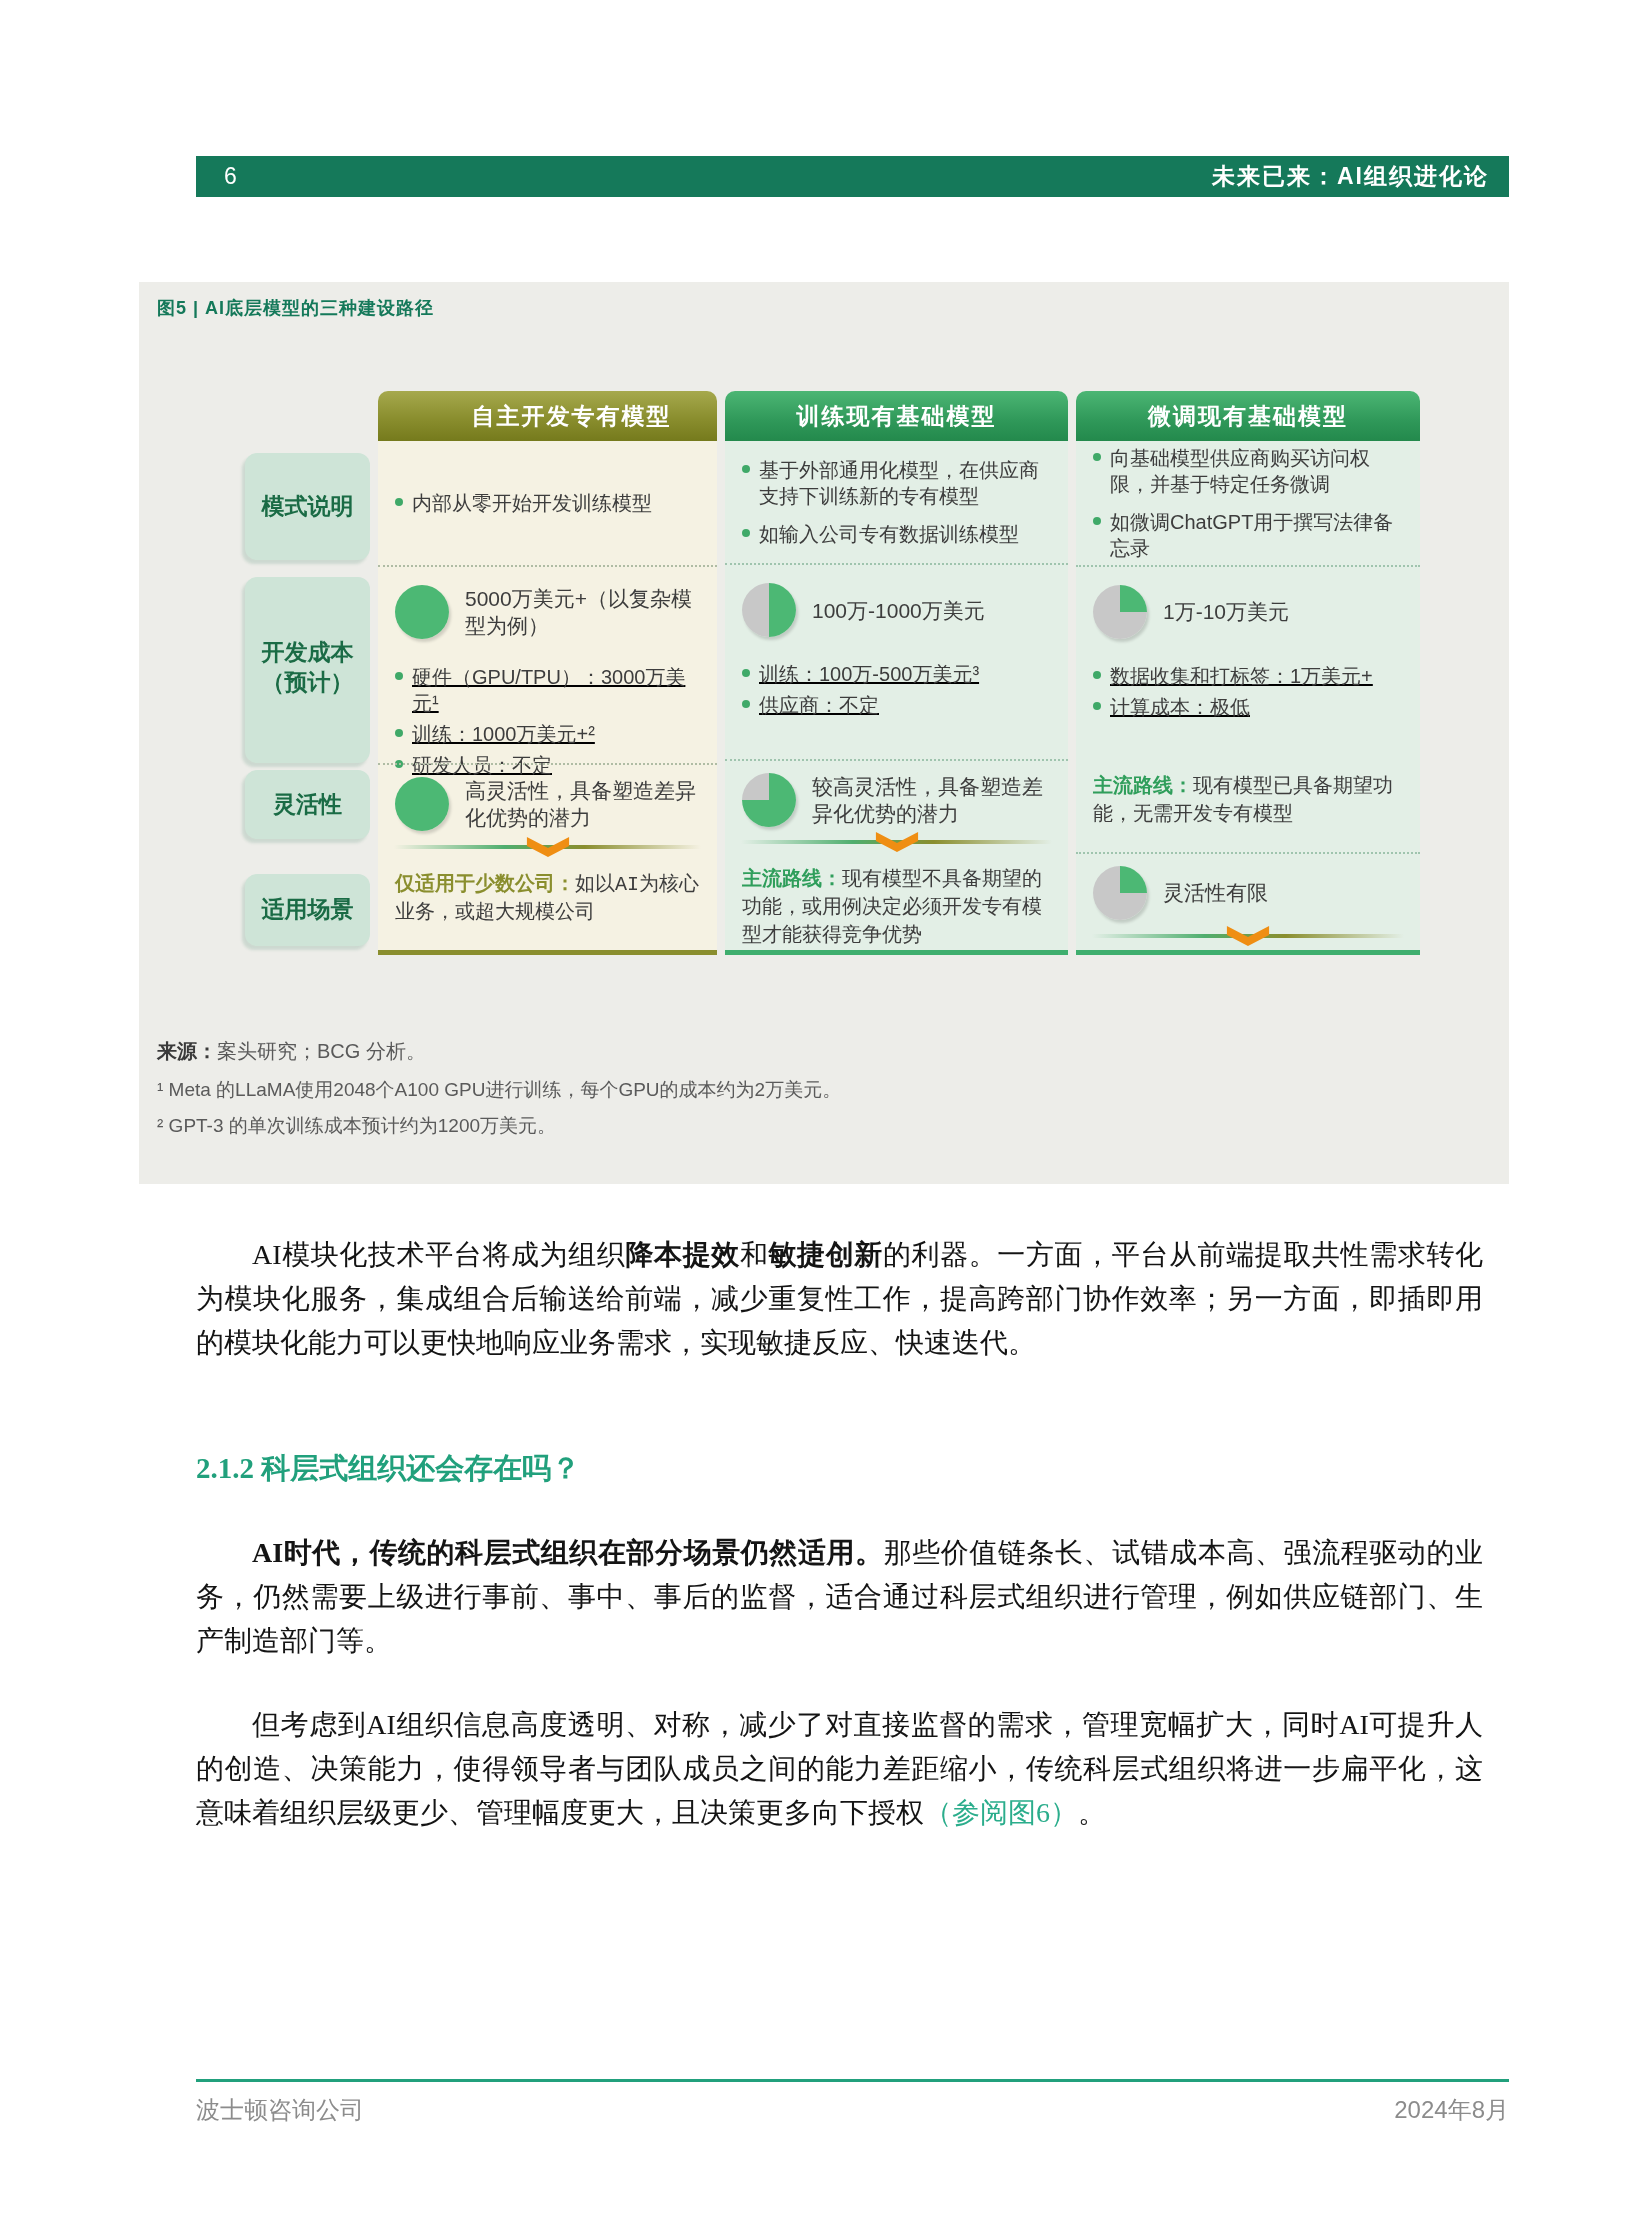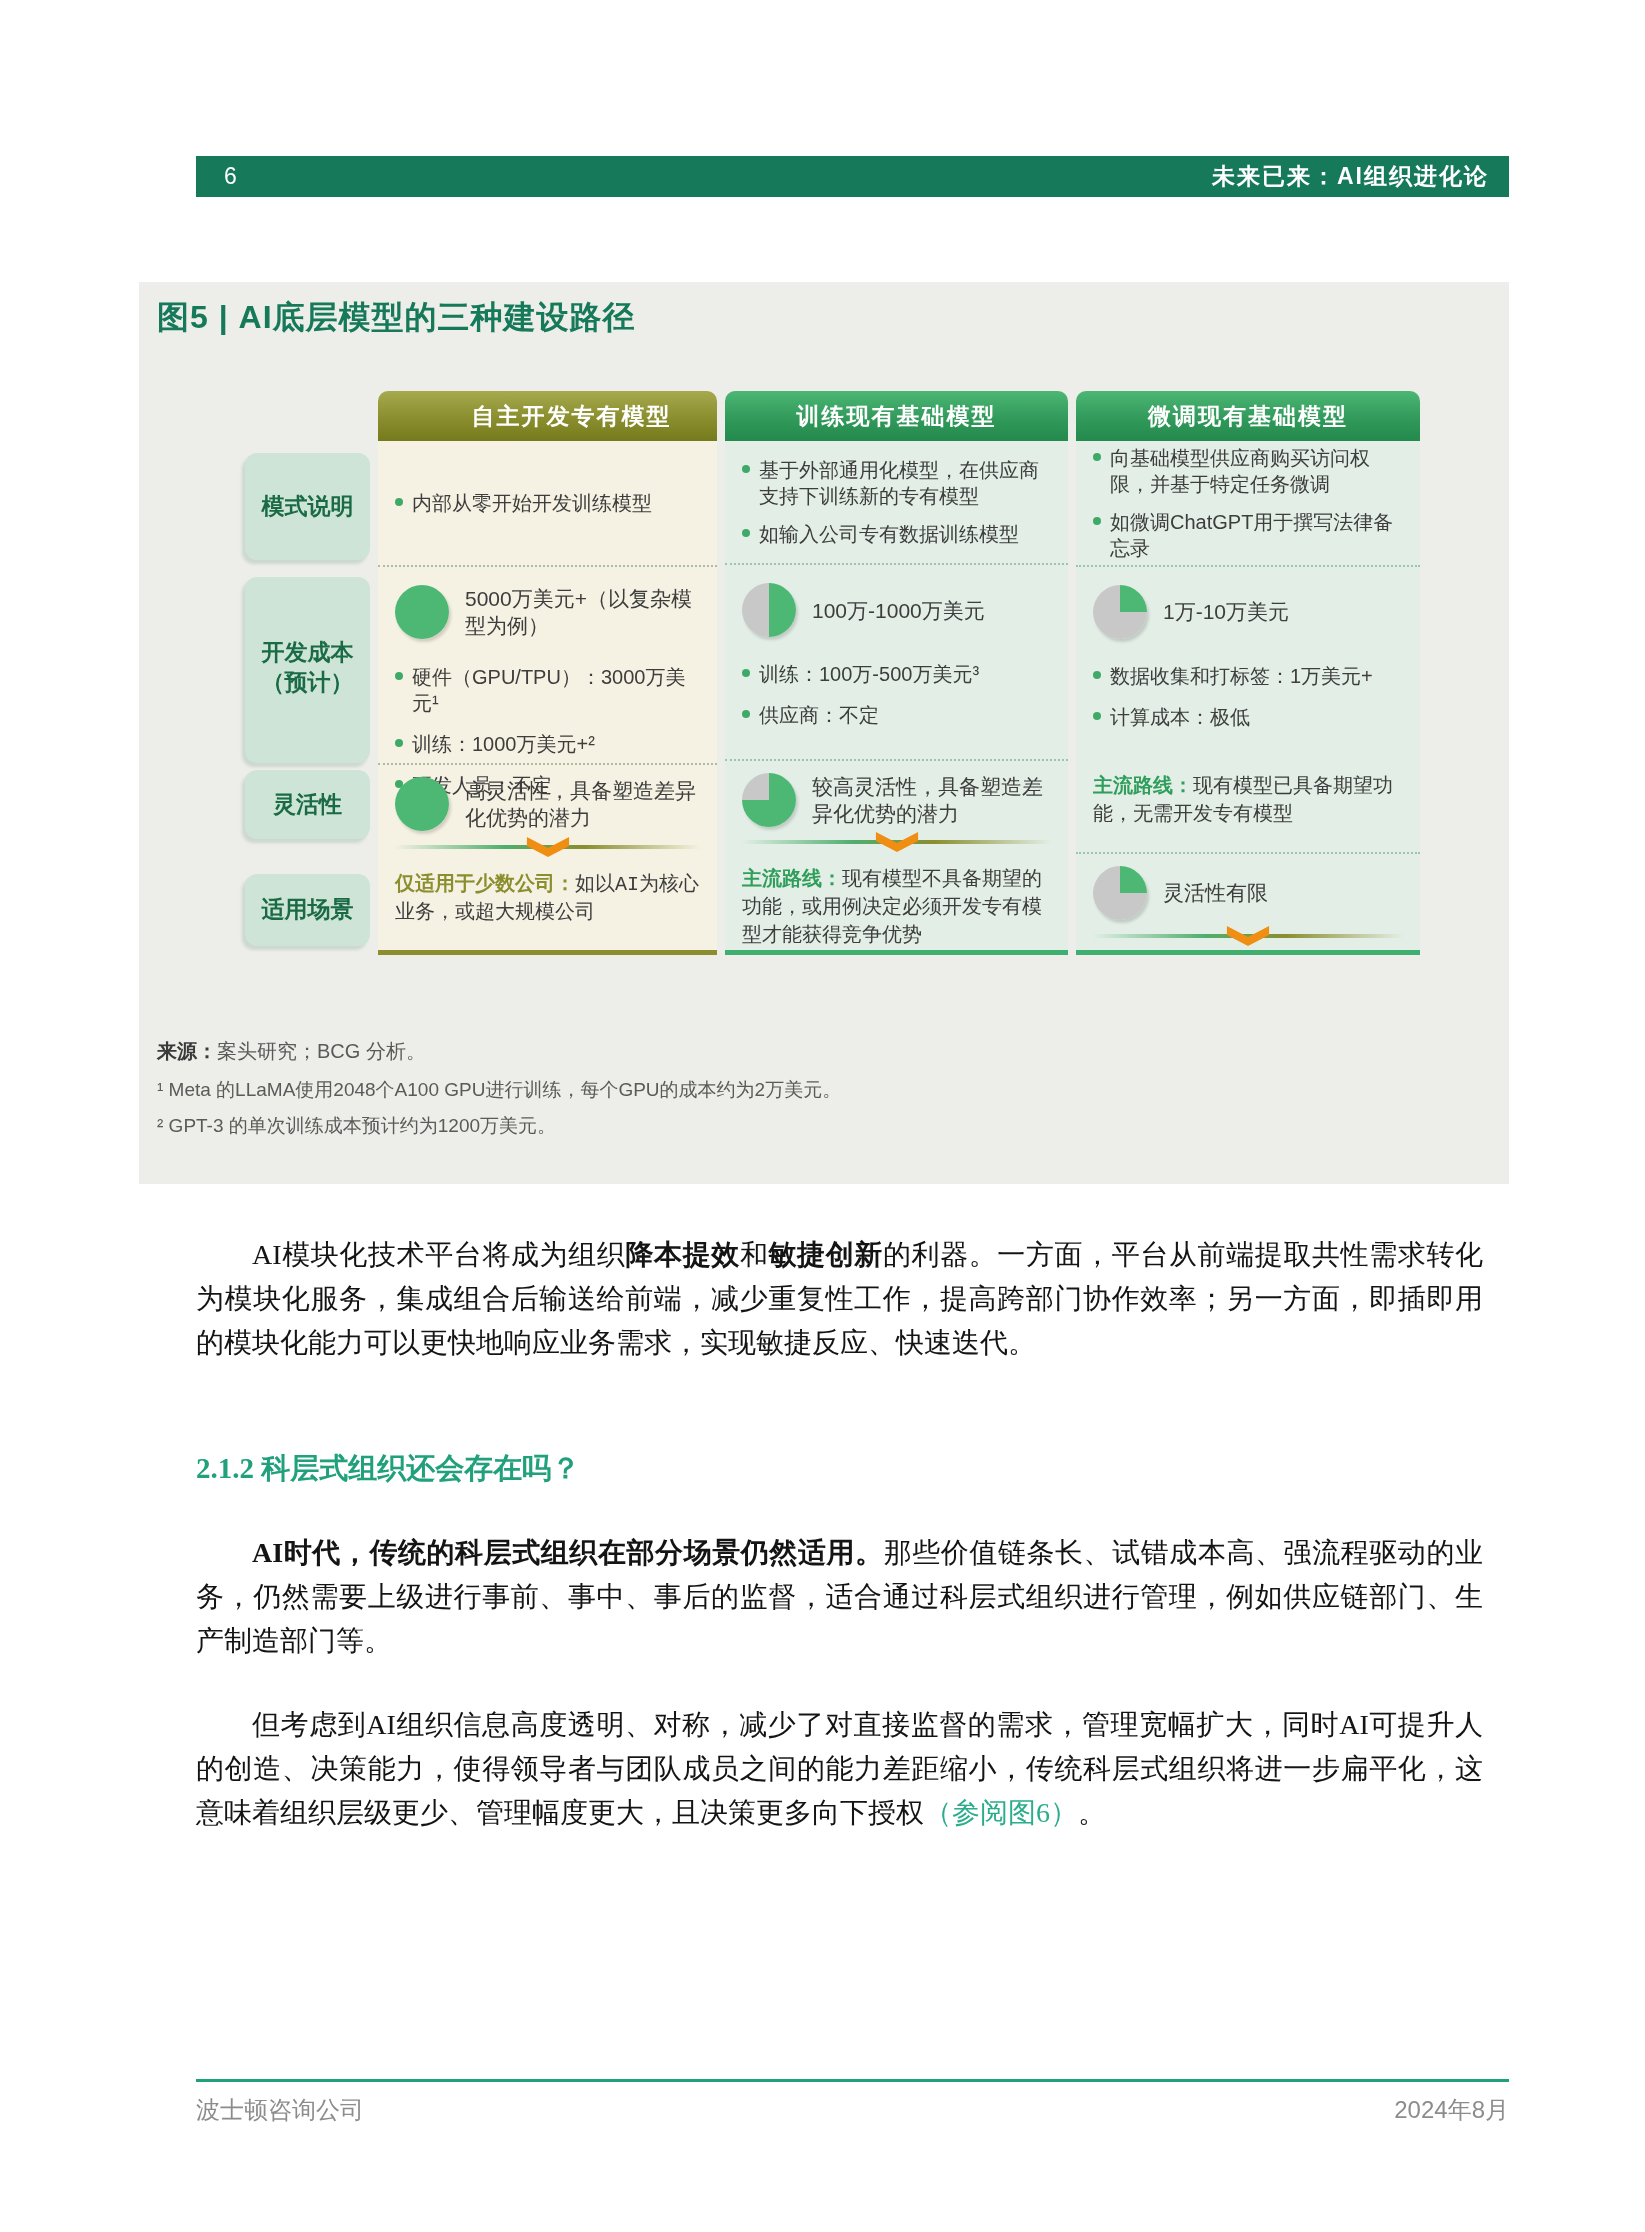--- a/index.html
+++ b/index.html
@@ -19,21 +19,21 @@
   .top-bar .pagenum { font-size:23px; }
   .top-bar .doc-title { font-size:23px; font-weight:bold; letter-spacing:2px; }
 
   
   .figure-panel {
     position:absolute; left:139px; top:282px; width:1370px; height:902px;
     background:#EDEDE9;
   }
   .fig-title {
     position:absolute; left:18px; top:14px;
-    font-size:32px; font-weight:bold; color:#15795A; letter-spacing:1px;
+    font-size:18px; font-weight:bold; color:#15795A; letter-spacing:1px;
   }
 
   .row-label {
     position:absolute; left:106px; width:125px;
     background:#CEE4D7; border-radius:12px;
     box-shadow:-3px 4px 3px rgba(40,110,80,0.16);
     display:flex; align-items:center; justify-content:center; text-align:center;
     color:#1A6B45; font-weight:bold; font-size:23px; line-height:1.3;
     white-space:pre-line;
   }
@@ -67,21 +67,21 @@
   .theme-green .sec-cost, .theme-green .sec-flex { border-top-color:#9FC4AE; }
 
   .bullet { display:flex; gap:9px; font-size:20px; color:#3D3D3D; line-height:1.3; }
   .bullet .dot { flex:0 0 auto; width:8px; height:8px; border-radius:50%; background:#3FA968; margin-top:8px; }
 
   .pie-row { display:flex; align-items:center; gap:16px; }
   .pie { width:54px; height:54px; border-radius:50%; flex:0 0 auto;
          box-shadow:2px 3px 3px rgba(0,0,0,0.15); background:#C8C8C8; }
   .pie-label { font-size:21px; color:#3D3D3D; line-height:1.3; }
 
-  .cost-bullets { margin-top:24px; display:flex; flex-direction:column; gap:15px; }
+  .cost-bullets { margin-top:24px; display:flex; flex-direction:column; gap:5px;text-decoration:underline; }
 
   .flex-rule {
     position:absolute; left:16px; right:16px; bottom:12px; height:4px;
     background:linear-gradient(90deg, rgba(237,237,233,0) 0%, #4FAE6E 36%, #8A8E2E 62%, rgba(237,237,233,0) 100%);
   }
   .chevron { position:absolute; left:50%; top:50%; transform:translate(-50%,-50%); width:48px; height:22px; }
 
   .lead-olive { color:#8A8E2E; font-weight:bold; }
   .lead-green { color:#2F9E5B; font-weight:bold; }
 

